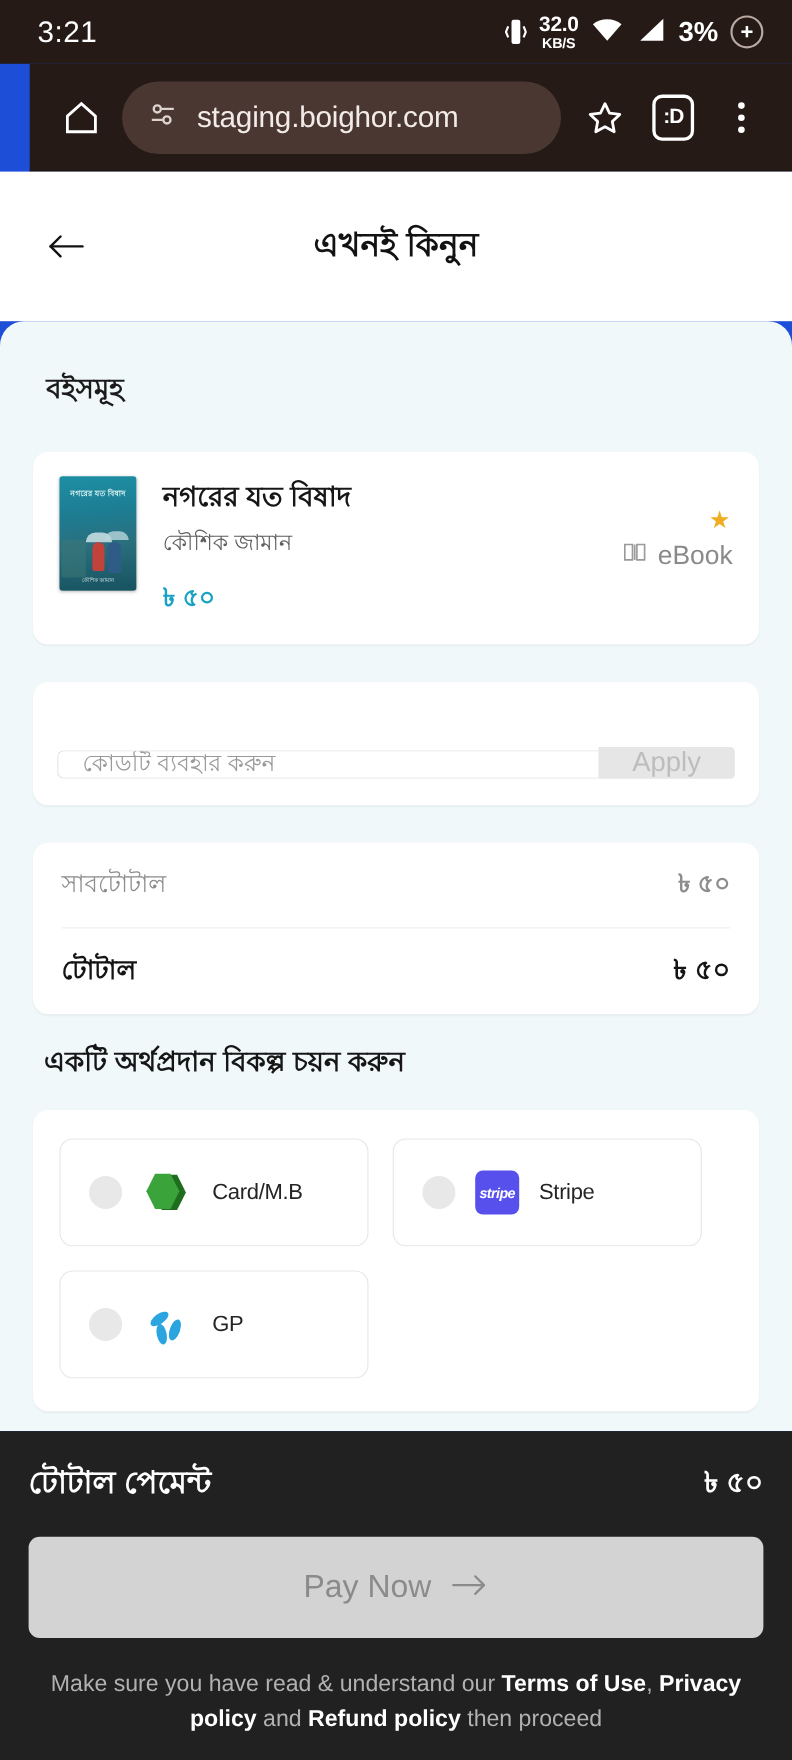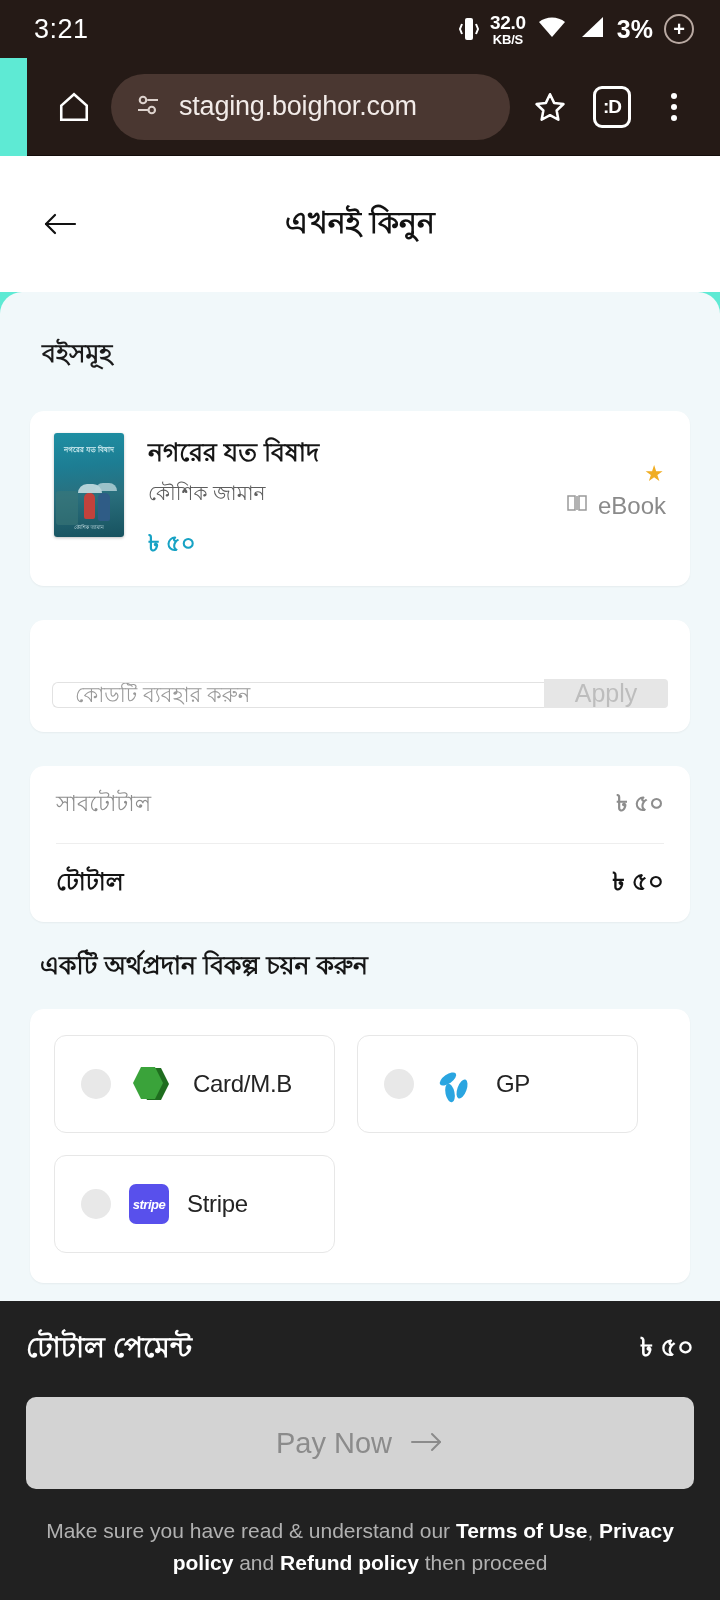--- a/index.html
+++ b/index.html
@@ -2,21 +2,21 @@
 <html><head>
 <meta charset="utf-8">
 <style>
   * { box-sizing: border-box; margin: 0; padding: 0; }
   html, body {
     width: 720px; height: 1600px;
     background: #ffffff;
     font-family: "Liberation Sans", "DejaVu Sans", sans-serif;
     overflow: hidden;
   }
-  #screen { width: 720px; height: 1600px; position: relative; display: flex; flex-direction: column; background:#5eead4; }
+  #screen { width: 720px; height: 1600px; position: relative; display: flex; flex-direction: column; background:#1d4ed8; }
 
   
   .statusbar {
     height: 58px; background: #251a16; color: #fff;
     display: flex; align-items: center; justify-content: space-between;
     padding: 0 26px 0 34px; flex: 0 0 58px;
   }
   .status-clock { font-size: 27px; font-weight: 400; letter-spacing: .5px; }
   .status-right { display: flex; align-items: center; gap: 11px; }
   .vib-icon { display:flex; align-items:center; }
@@ -130,21 +130,21 @@
   
   .pay-heading { font-size: 25px; font-weight: 700; color: #161616; margin: 24px 0 0 10px; }
   .pay-card { padding: 26px 24px 30px 24px; margin-top: 20px; }
   .pay-grid { display: flex; flex-wrap: wrap; gap: 22px; }
   .pay-opt {
     width: 281px; height: 98px; border: 1px solid #e7e7e7; border-radius: 12px;
     display: flex; align-items: center; gap: 18px; padding: 0 26px; background: #fff;
   }
   .radio { width: 30px; height: 30px; border-radius: 50%; background: #e8e8e8; flex: 0 0 30px; }
   .pay-logo { flex: 0 0 auto; display: flex; align-items: center; justify-content: center; }
-  .pay-label { font-size: 24px; color: #242424; letter-spacing: -.3px; }
+  .pay-label { font-size: 20px; color: #242424; letter-spacing: -.3px; }
   .stripe-logo {
     width: 40px; height: 40px; background: #5850ec; border-radius: 7px;
     display: flex; align-items: center; justify-content: center;
     color: #fff; font-size: 13px; font-weight: 700; font-style: italic; letter-spacing: -.5px;
   }
 
   
   .footer { background: #212121; flex: 0 0 auto; padding: 0 26px 22px 26px; }
   .foot-total { height: 96px; display: flex; align-items: center; justify-content: space-between; }
   .foot-total-label { color: #ffffff; font-size: 28px; font-weight: 700; }
@@ -296,44 +296,44 @@
 
         <div class="pay-opt">
           <span class="radio"></span>
           <span class="pay-logo">
             <svg width="46" height="40" viewBox="0 0 46 40">
               <path d="M18 4 L32 4 L40 20 L32 36 L18 36 L10 20 Z" fill="#1f6d1f"></path>
               <path d="M12 3 L26 3 L34 19 L26 35 L12 35 L4 19 Z" fill="#3aa33a"></path>
             </svg>
           </span>
           <span class="pay-label">Card/M.B</span>
+        </div>
+
+        <div class="pay-opt">
+          <span class="radio"></span>
+          <span class="pay-logo">
+            <span class="stripe-logo">stripe</span>
+          </span>
+          <span class="pay-label">Stripe</span>
         </div>
 
         <div class="pay-opt">
           <span class="radio"></span>
           <span class="pay-logo">
             <svg width="46" height="44" viewBox="0 0 46 44">
               <g fill="#2aa5e0">
                 <ellipse cx="16" cy="17" rx="9.5" ry="4.5" transform="rotate(-35 16 17)"></ellipse>
                 <ellipse cx="18" cy="31" rx="4.5" ry="9.5" transform="rotate(-12 18 31)"></ellipse>
                 <ellipse cx="30" cy="27" rx="4.6" ry="10" transform="rotate(20 30 27)"></ellipse>
               </g>
             </svg>
           </span>
           <span class="pay-label">GP</span>
         </div>
 
-        <div class="pay-opt">
-          <span class="radio"></span>
-          <span class="pay-logo">
-            <span class="stripe-logo">stripe</span>
-          </span>
-          <span class="pay-label">Stripe</span>
-        </div>
-
       </div>
     </div>
   </div>
 
   <div class="footer">
     <div class="foot-total">
       <span class="foot-total-label">টোটাল পেমেন্ট</span>
       <span class="foot-total-value">৳ ৫০</span>
     </div>
     <button class="paynow">

